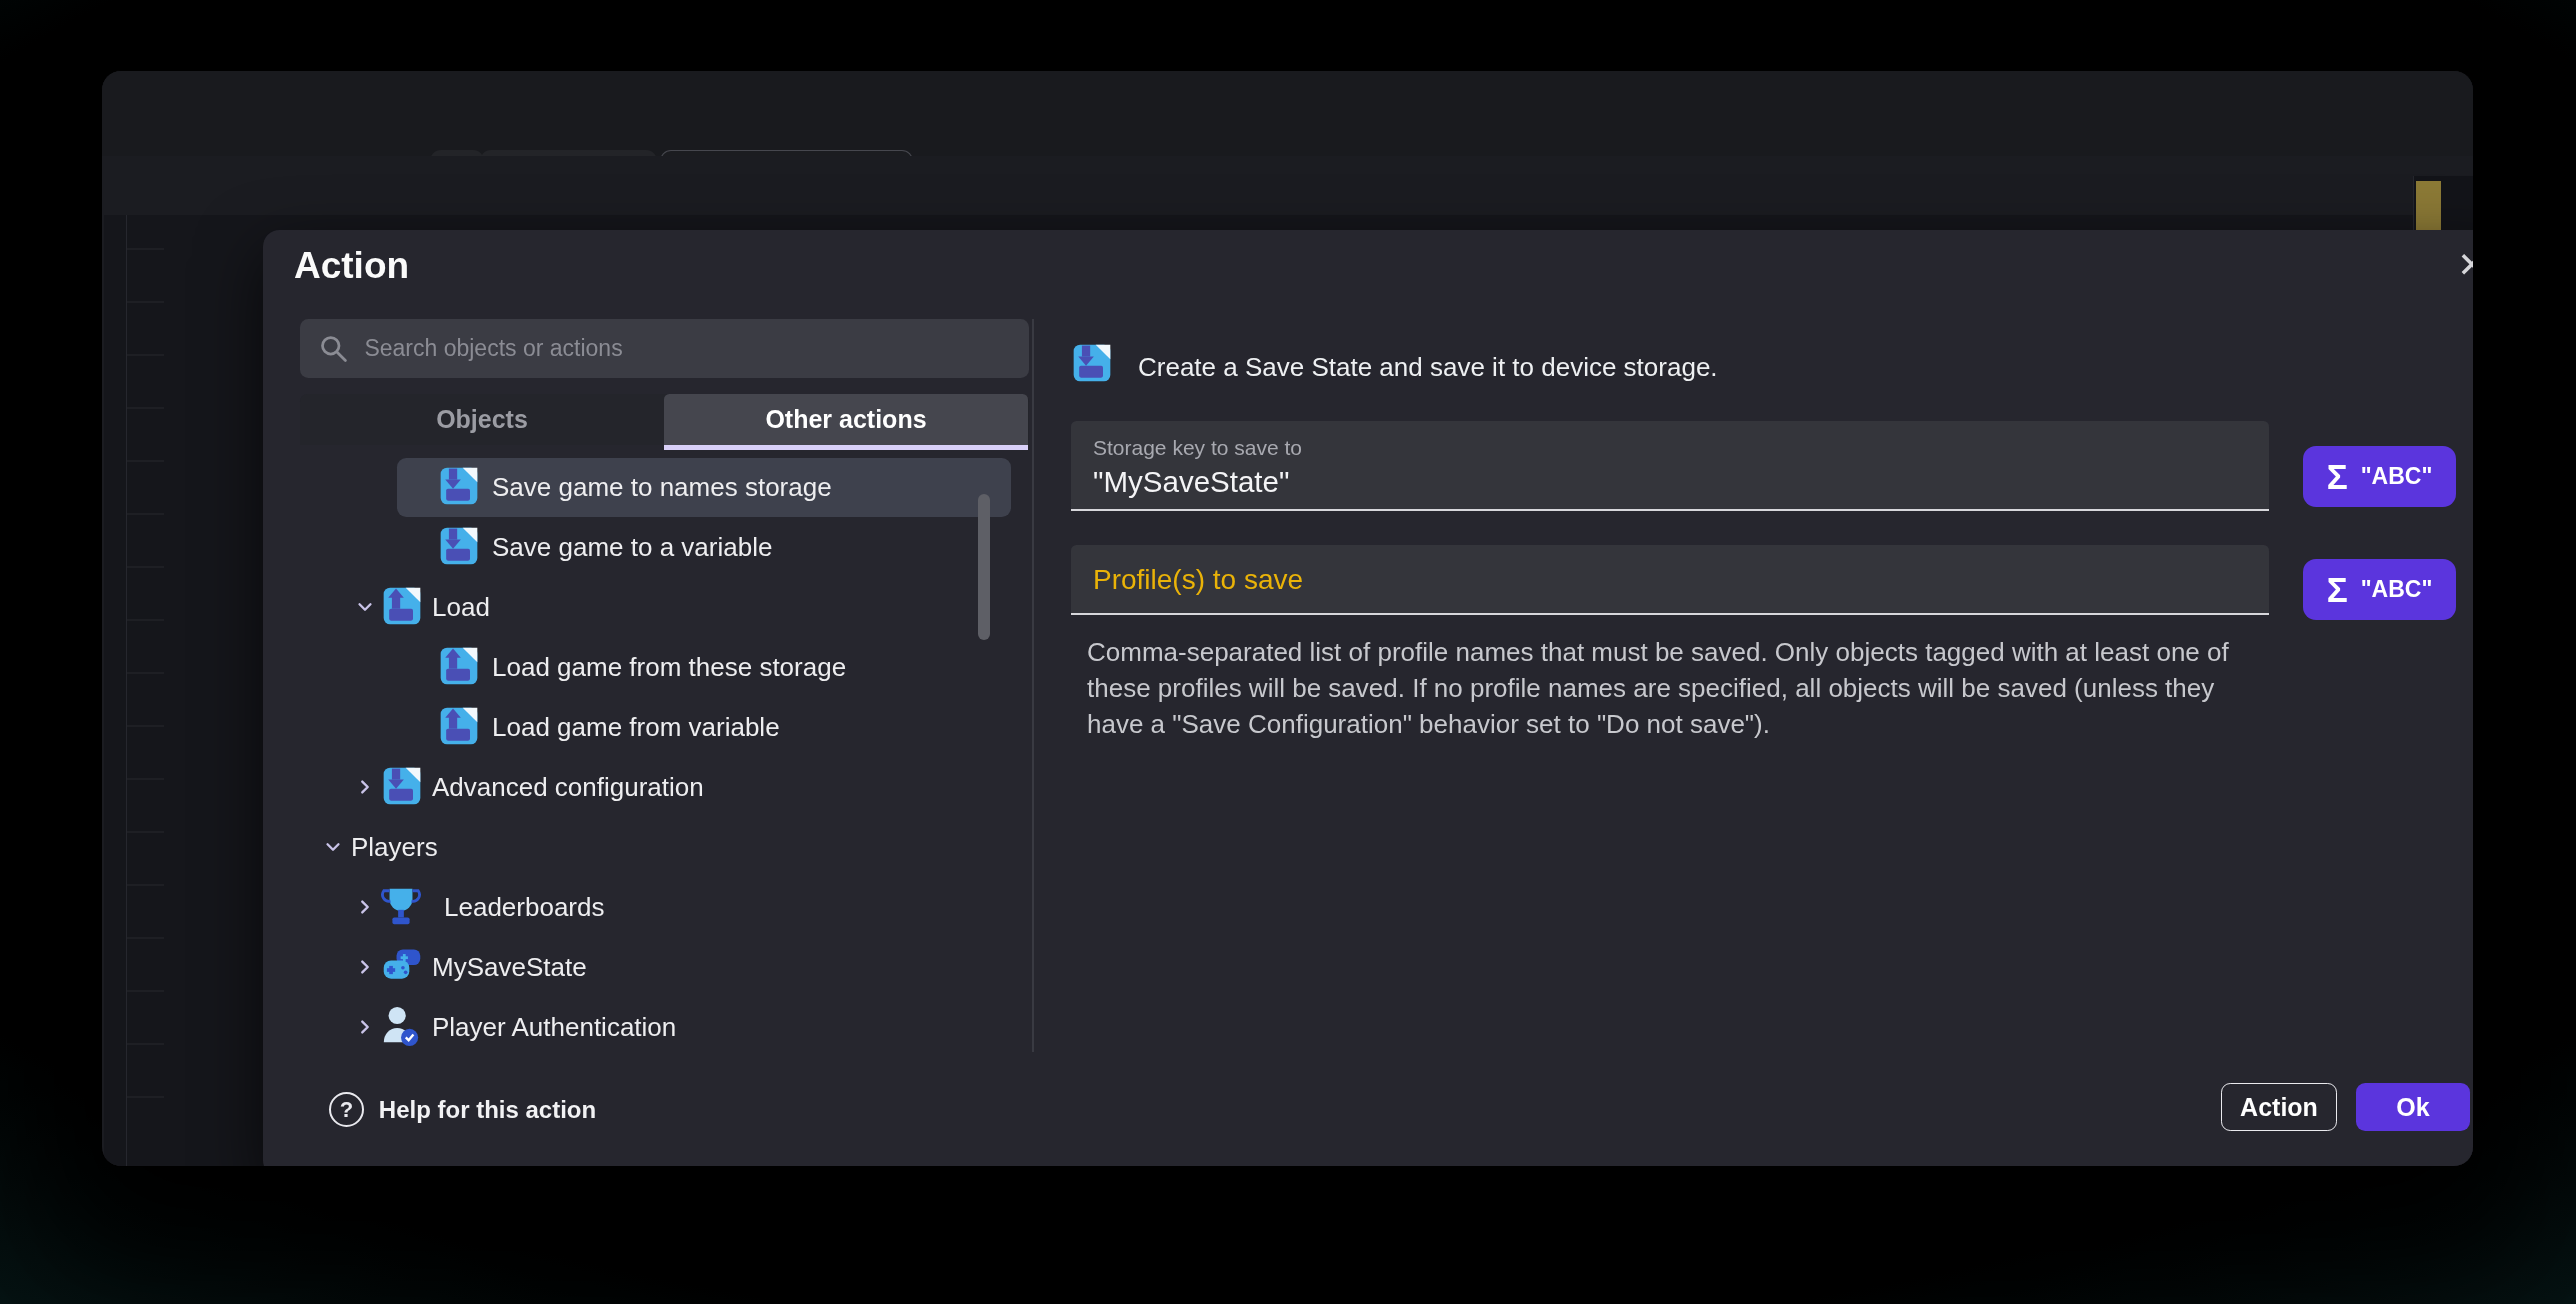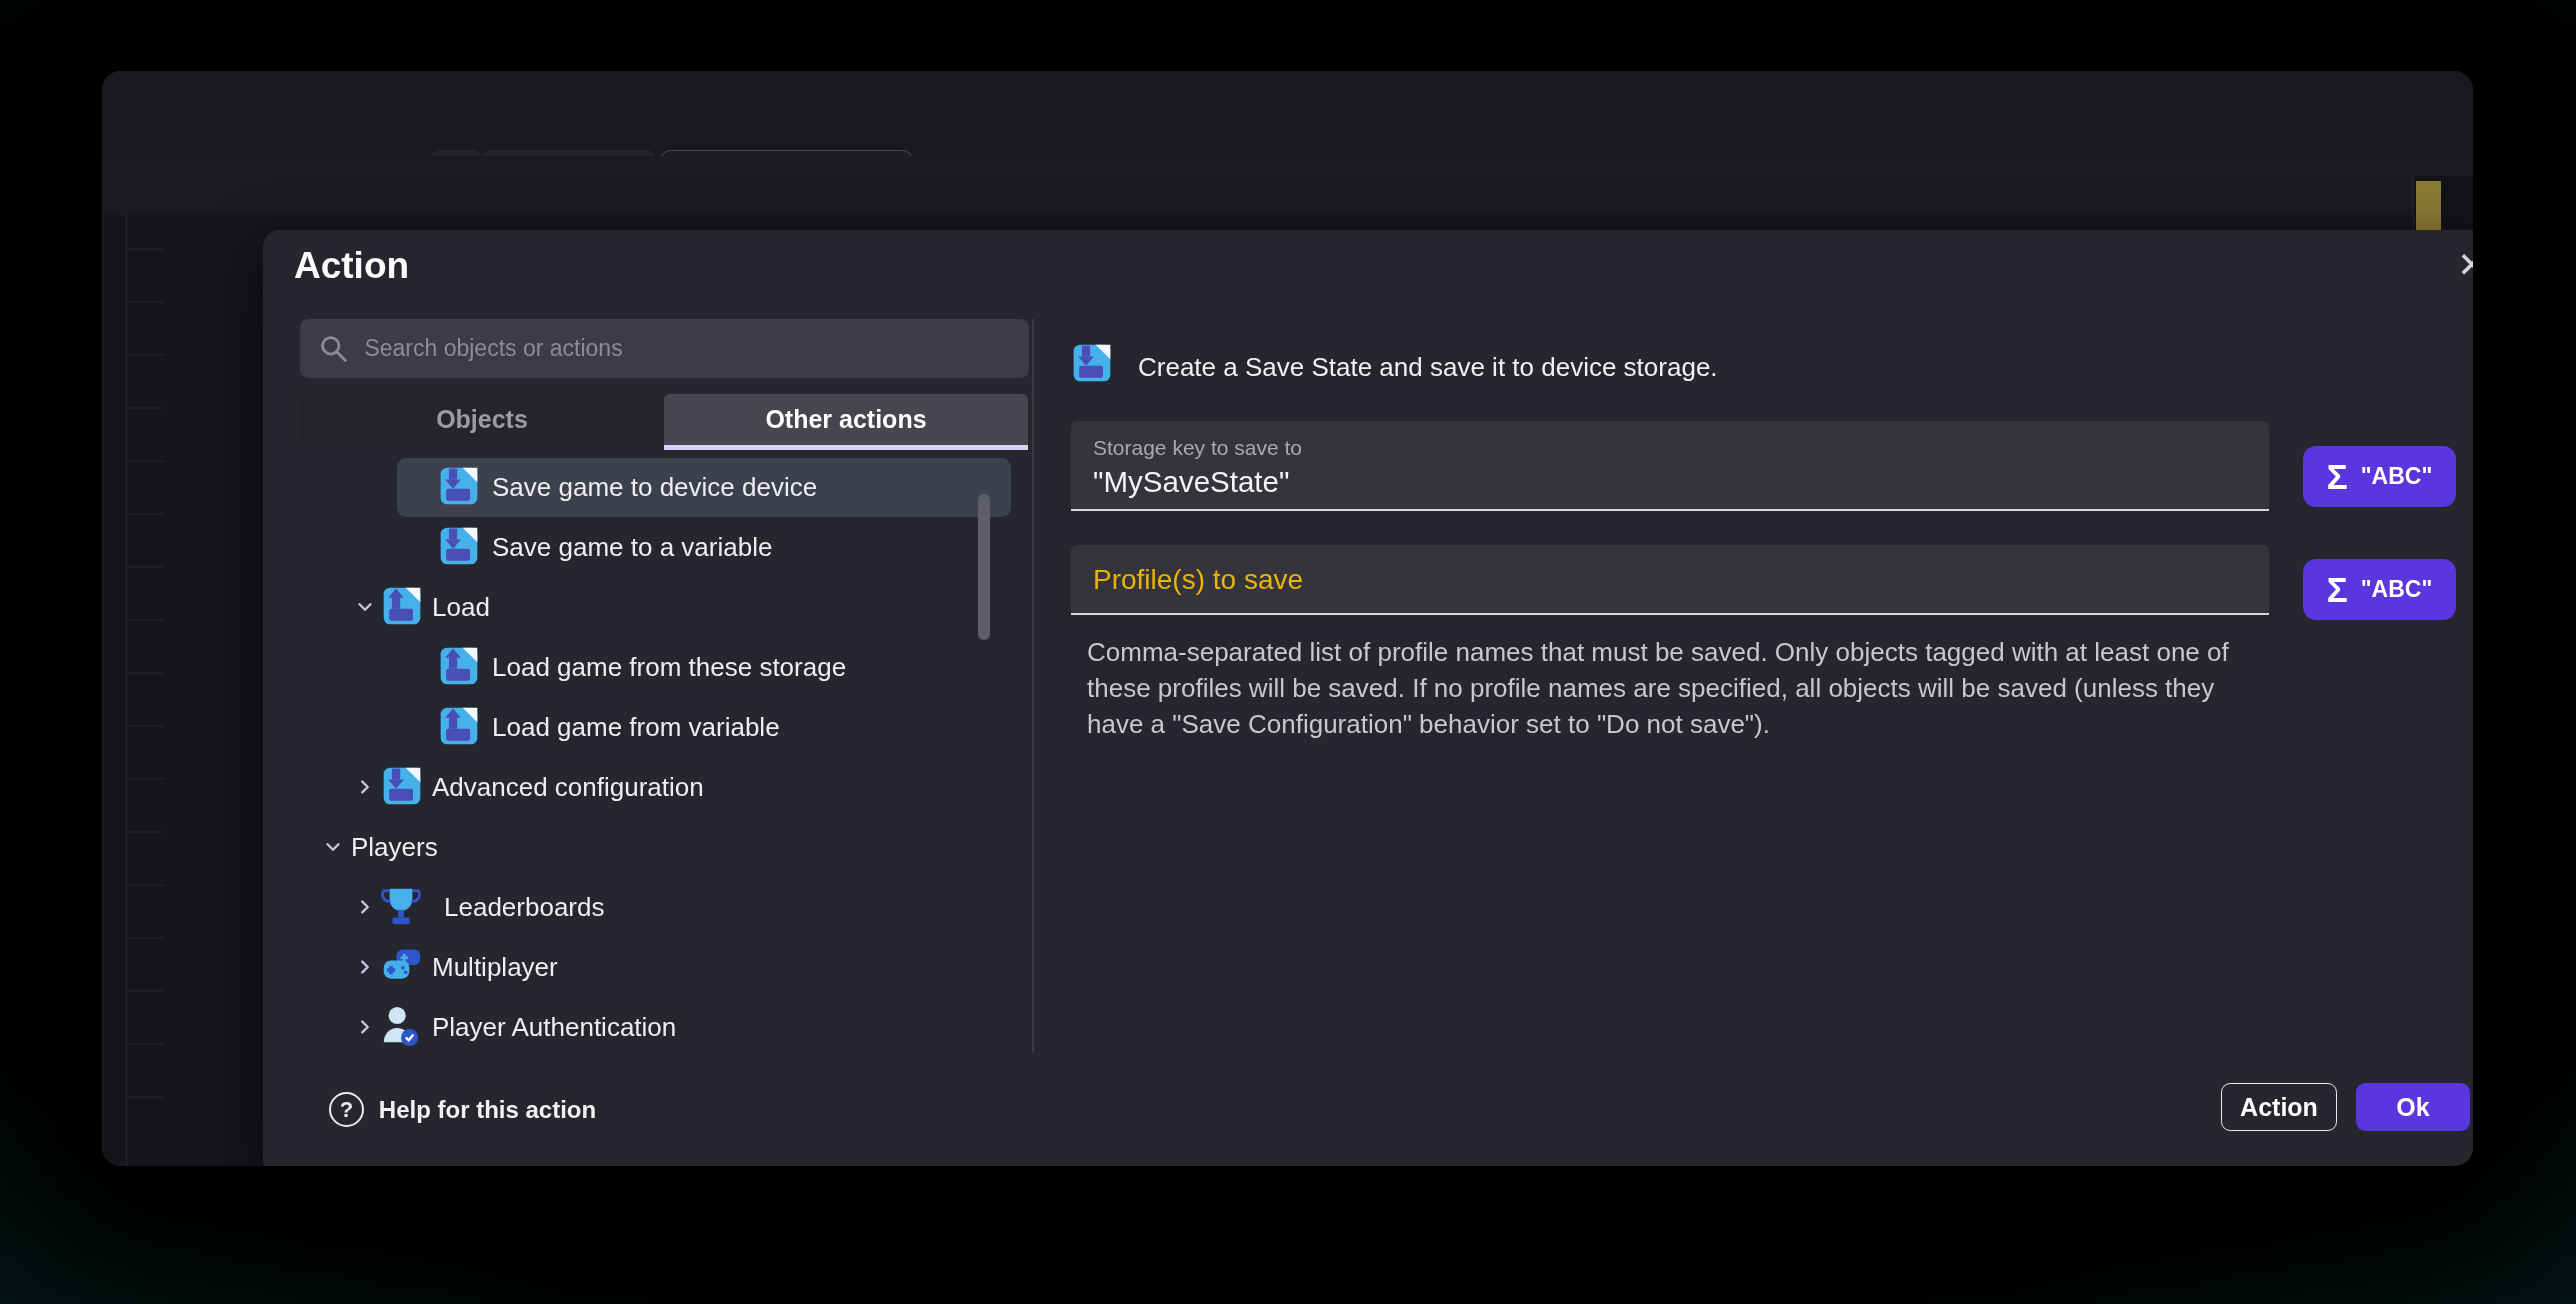--- a/index.html
+++ b/index.html
@@ -240,21 +240,21 @@
             <div class="sel-bg"></div>
             <span class="tree-icon" style="left: 137px;">
               <svg width="44" height="44" viewBox="0 0 48 48">
                 <rect x="4" y="4" width="40" height="40" rx="7" fill="#45b0ea"></rect>
                 <polygon points="28,4 44,20 44,4" fill="#f2f8fc"></polygon>
                 <rect x="10" y="27" width="26" height="13" rx="2" fill="#4a4fb5"></rect>
                 <rect x="13" y="5" width="9" height="12" fill="#4a4fb5"></rect>
                 <polygon points="9,17 26,17 17.5,27" fill="#4a4fb5"></polygon>
               </svg>
             </span>
-            <span class="tree-label" style="left: 192px;">Save game to device device</span>
+            <span class="tree-label" style="left: 192px;">Save game to names storage</span>
           </div>
           <div class="tree-row" style="top: 67px;">
             <span class="tree-icon" style="left: 137px;">
               <svg width="44" height="44" viewBox="0 0 48 48">
                 <rect x="4" y="4" width="40" height="40" rx="7" fill="#45b0ea"></rect>
                 <polygon points="28,4 44,20 44,4" fill="#f2f8fc"></polygon>
                 <rect x="10" y="27" width="26" height="13" rx="2" fill="#4a4fb5"></rect>
                 <rect x="13" y="5" width="9" height="12" fill="#4a4fb5"></rect>
                 <polygon points="9,17 26,17 17.5,27" fill="#4a4fb5"></polygon>
               </svg>
@@ -355,21 +355,21 @@
                 <rect x="18" y="6" width="26" height="17" rx="7" fill="#2f55cc"></rect>
                 <rect x="25" y="11" width="3" height="8" fill="#45b0ea"></rect>
                 <rect x="22.5" y="13.5" width="8" height="3" fill="#45b0ea"></rect>
                 <rect x="4" y="18" width="28" height="20" rx="8" fill="#45b0ea"></rect>
                 <rect x="10" y="24" width="4" height="9" fill="#2f55cc"></rect>
                 <rect x="7.5" y="26.5" width="9" height="4" fill="#2f55cc"></rect>
                 <circle cx="25" cy="26" r="2" fill="#2f55cc"></circle>
                 <circle cx="28" cy="31" r="2" fill="#2f55cc"></circle>
               </svg>
             </span>
-            <span class="tree-label" style="left: 132px;">Multiplayer</span>
+            <span class="tree-label" style="left: 132px;">MySaveState</span>
           </div>
           <div class="tree-row" style="top: 547px;">
             <span class="tree-chevron" style="left: 55px;">
               <svg width="20" height="20" viewBox="0 0 22 22">
                 <polyline points="8,5 14,11 8,17" fill="none" stroke="#c9c3e8" stroke-width="2.6" stroke-linecap="round" stroke-linejoin="round"></polyline>
               </svg>
             </span>
             <span class="tree-icon" style="left: 80px;">
               <svg width="42" height="44" viewBox="0 0 44 46">
                 <circle cx="18" cy="12" r="9" fill="#cfe4f5"></circle>

